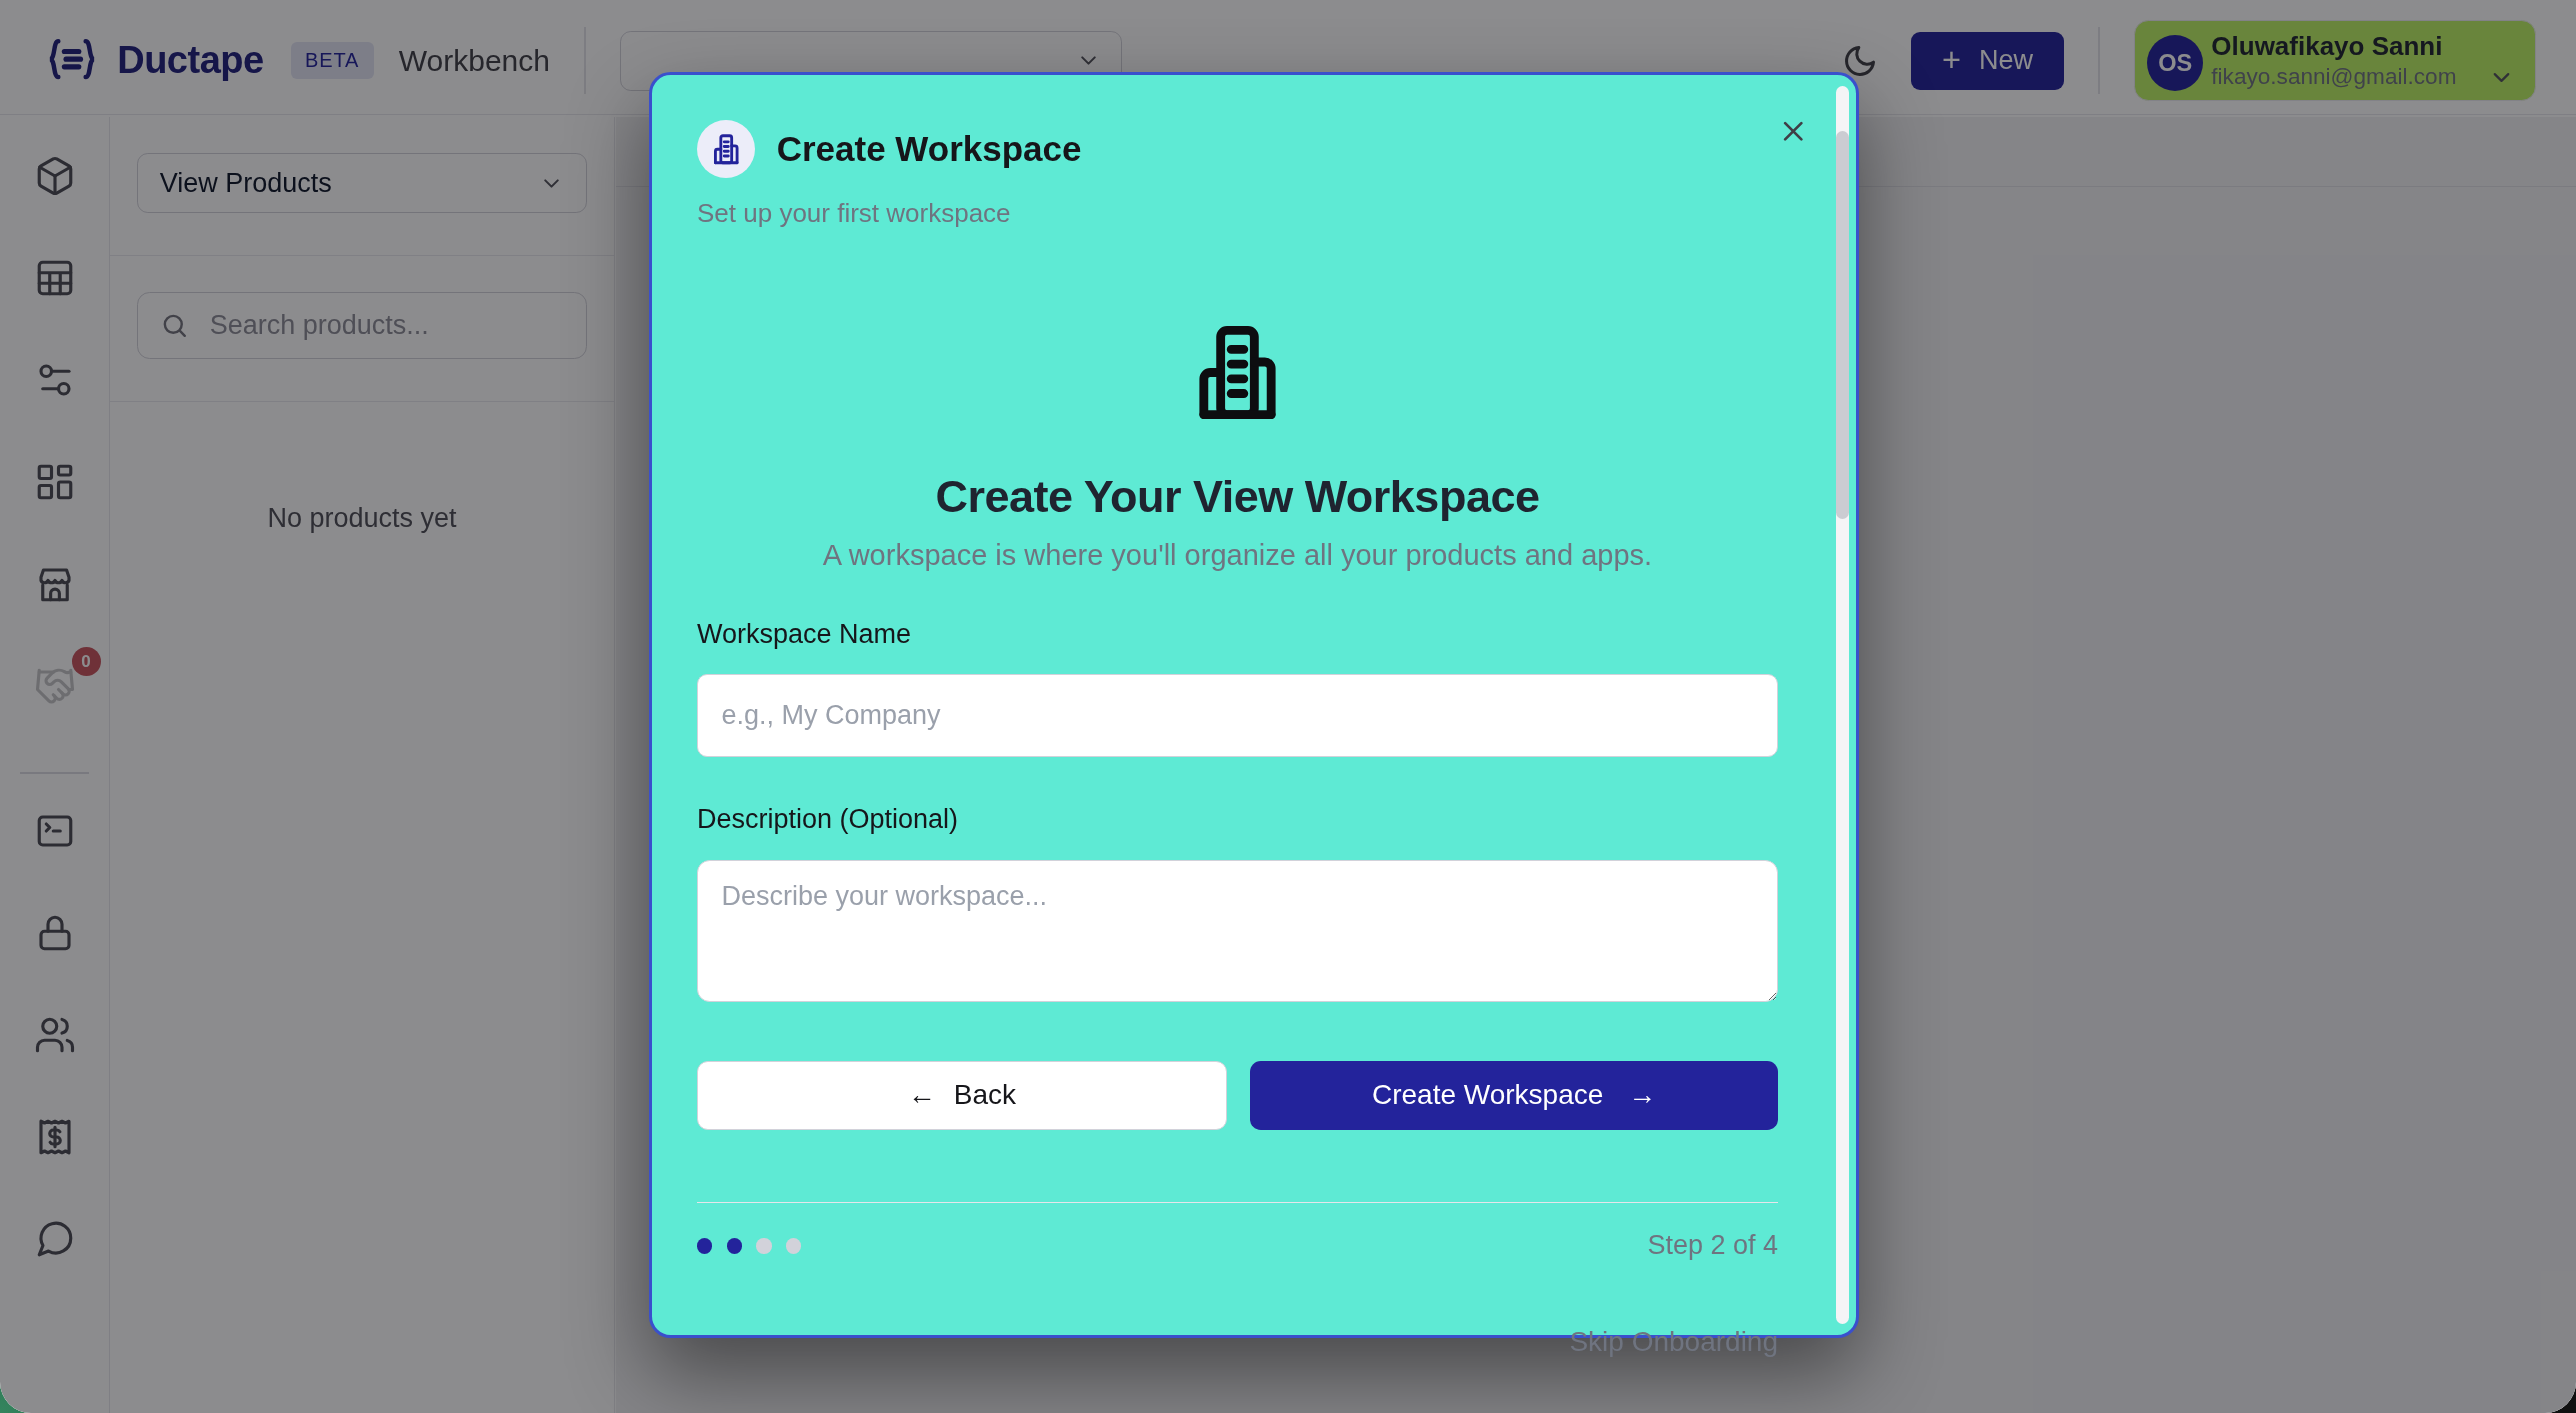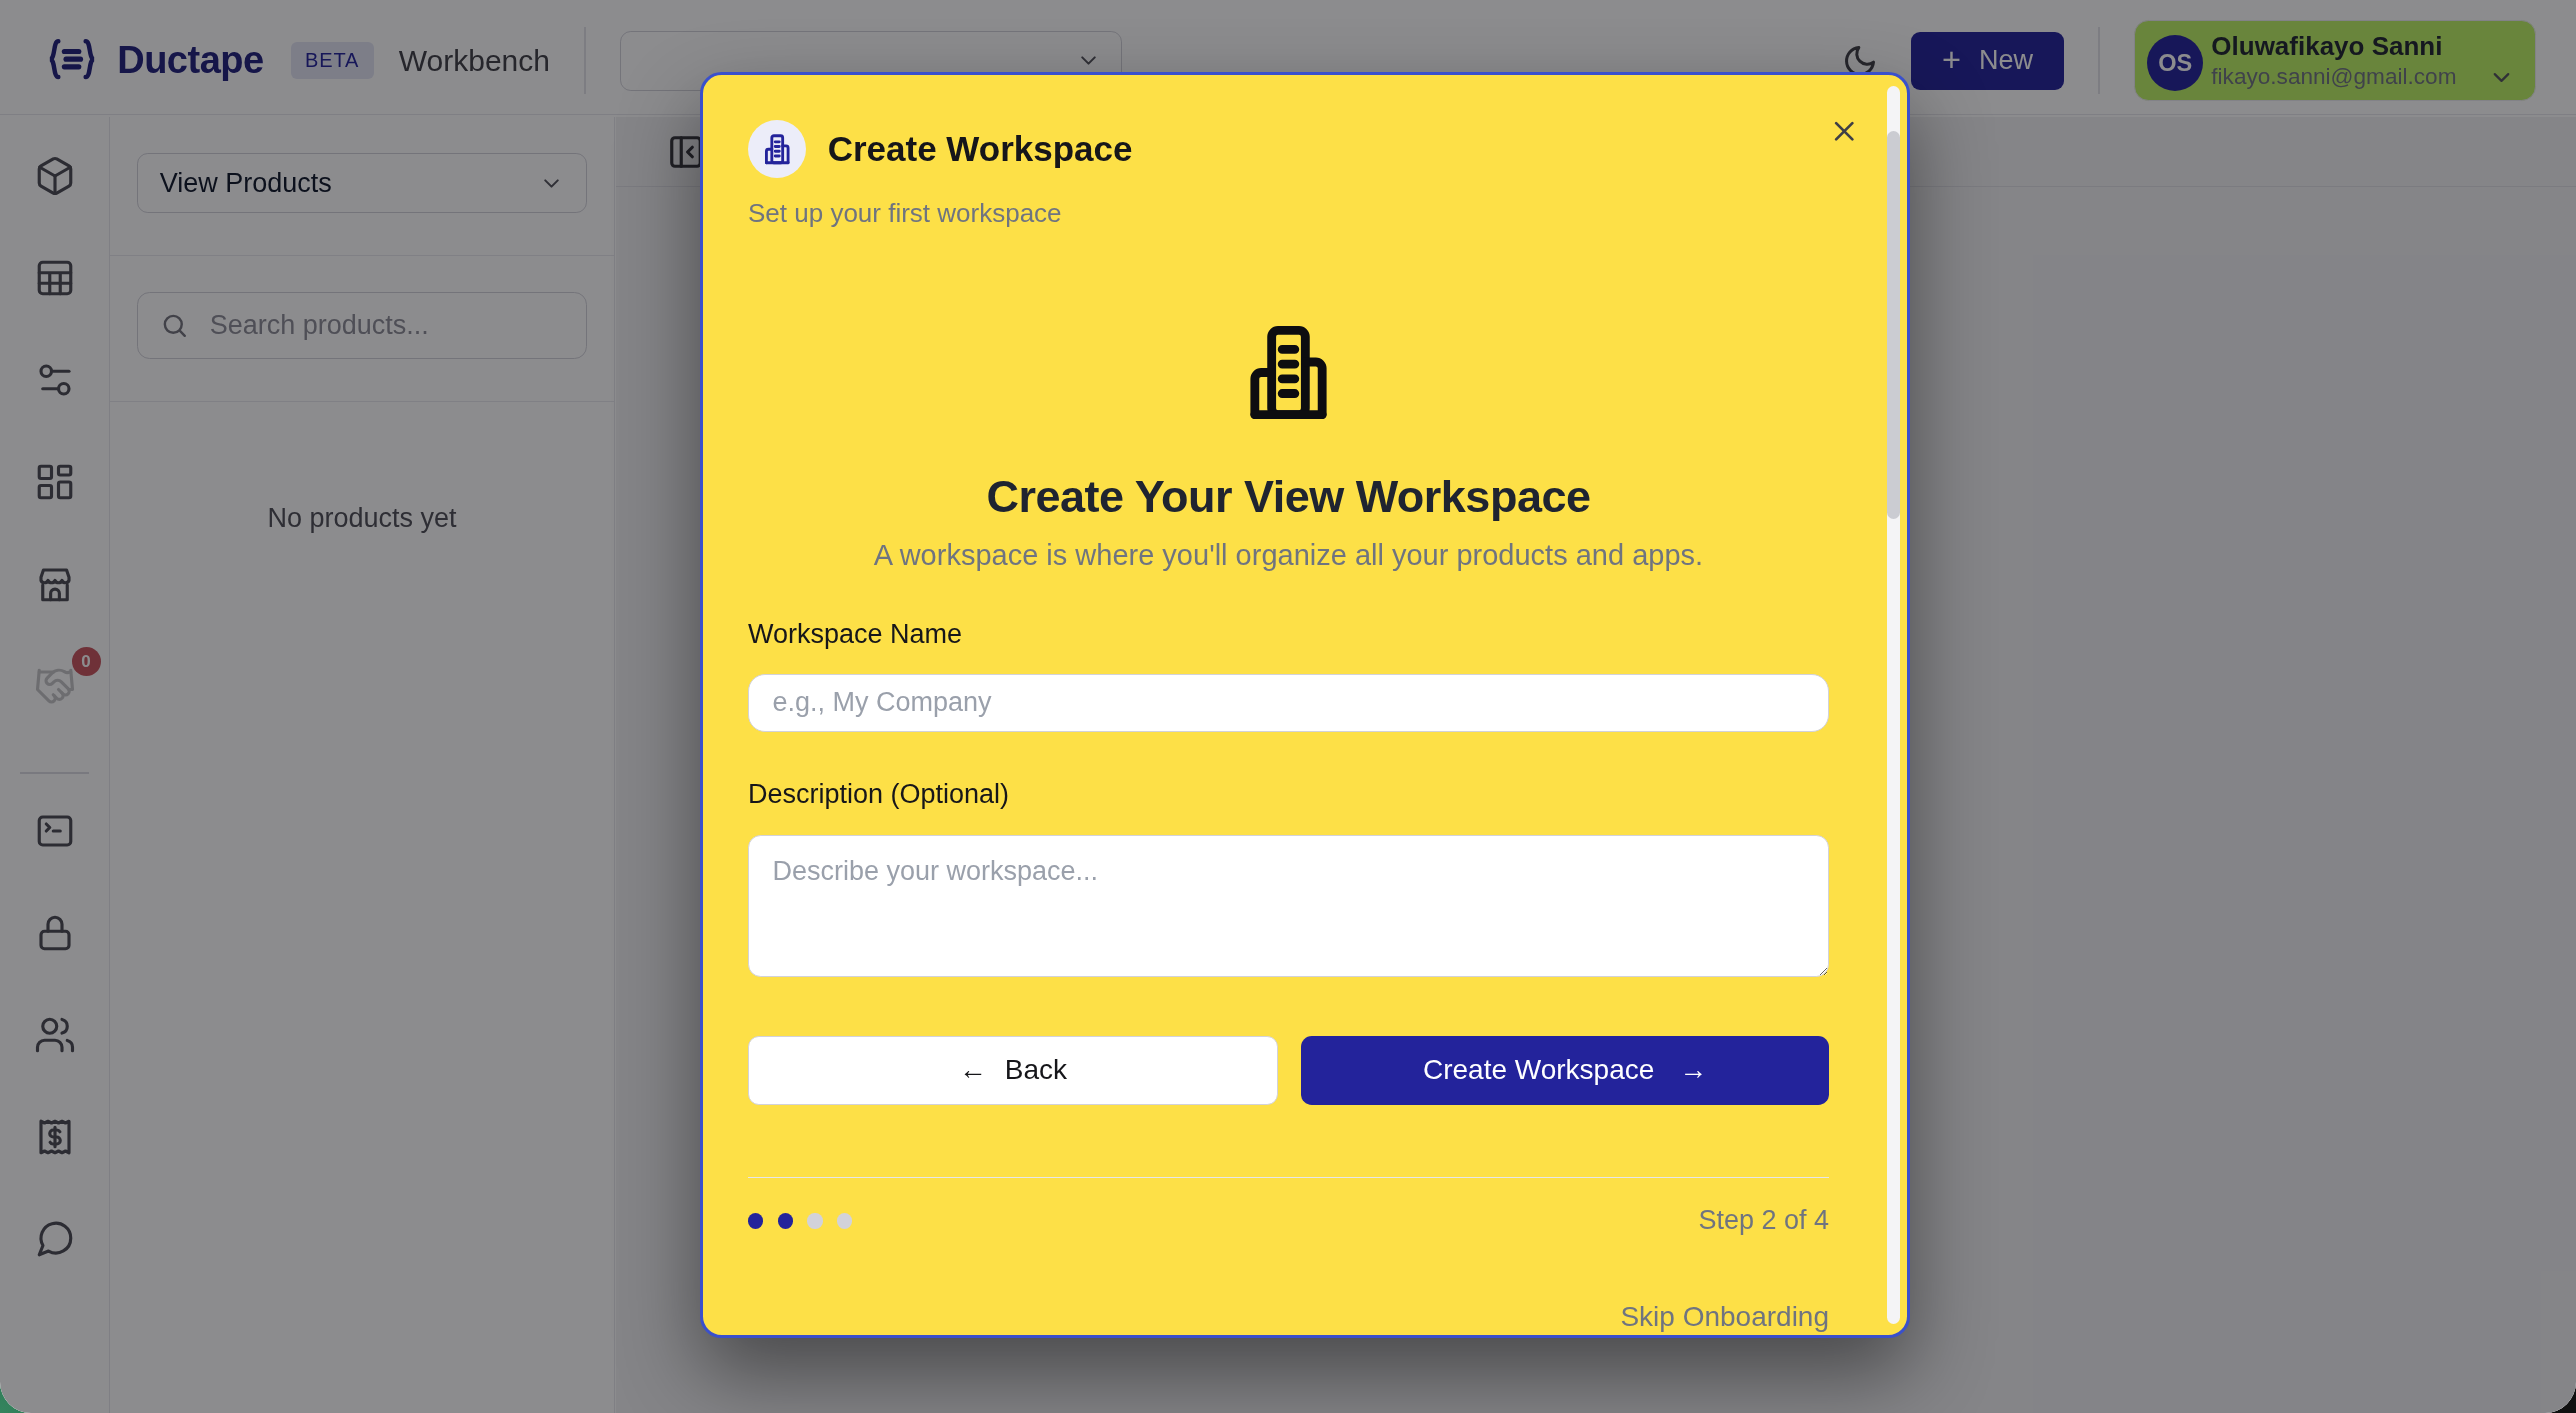--- a/index.html
+++ b/index.html
@@ -95,40 +95,40 @@
   
   .main { position:absolute; top:117px; left:616px; right:0; bottom:0; background:#f1f1f4; }
   .main-toolbar { height:70px; border-bottom:1.8px solid #dfdfe5; display:flex; align-items:center; }
   .collapse-btn { width:38px; height:38px; color:#35353c; margin-left:51px; }
 
   
   .overlay { position:absolute; inset:0; background:rgba(10,10,14,0.47); z-index:60; }
 
   
   .modal {
-    position:absolute; z-index:100; left:700px; top:72px; width:1210px; height:1266px;
-    background:#fde047; border:3.6px solid #3a50cc; border-radius:21.7px;
+    position:absolute; z-index:100; left:649px; top:72px; width:1210px; height:1266px;
+    background:#5eead4; border:3.6px solid #3a50cc; border-radius:21.7px;
     box-shadow:0 36px 81px rgba(0,0,0,0.45);
   }
   .m-track { position:absolute; top:10.8px; bottom:10.8px; right:7.2px; width:12.6px; background:#f4f4f6; border-radius:7.2px; }
   .m-thumb { position:absolute; top:56px; right:7.2px; width:12.6px; height:388px; background:#cbccd2; border-radius:7.2px; cursor:grab; }
   .m-body { position:absolute; inset:0; padding:45px 78px 0 45px; }
   .m-close { position:absolute; top:36px; right:43px; width:40px; height:40px; color:#3f3f46; }
   .m-head { display:flex; align-items:center; gap:21.7px; }
   .m-badge { width:58px; height:58px; border-radius:50%; background:#ecedf9; color:#23239b; display:flex; align-items:center; justify-content:center; flex:none; }
   .m-badge svg { width:32.5px; height:32.5px; }
   .m-title { font-size:35px; font-weight:700; color:#16161a; }
   .m-sub { margin-top:20px; font-size:26px; color:#6f7480; }
   .hero { text-align:center; }
   .hero-icon { margin-top:93px; width:101px; height:101px; color:#0d0d10; display:inline-block; }
   .hero-h1 { margin-top:45px; font-size:45px; font-weight:800; color:#1f2430; letter-spacing:-0.5px; }
   .hero-p { margin-top:16.2px; font-size:29px; color:#6f7480; }
   .f-label { margin-top:47px; font-size:27px; color:#16161a; }
   .f-input {
-    margin-top:23.5px; width:100%; height:58px; border:1.8px solid #d2d2da; border-radius:17px;
+    margin-top:23.5px; width:100%; height:83px; border:1.8px solid #d2d2da; border-radius:10px;
     font-size:27px; font-family:inherit; color:#16161a; padding:0 23.5px; outline:none; display:block;
   }
   .f-area {
     margin-top:25px; width:100%; height:142px; border:1.8px solid #d2d2da; border-radius:12.6px;
     font-size:27px; font-family:inherit; color:#16161a; padding:20px 23.5px; outline:none; display:block;
     resize:vertical;
   }
   .f-input::placeholder, .f-area::placeholder { color:#9aa0ab; }
   .btn-row { margin-top:59px; display:flex; gap:23.5px; }
   .btn-back {

